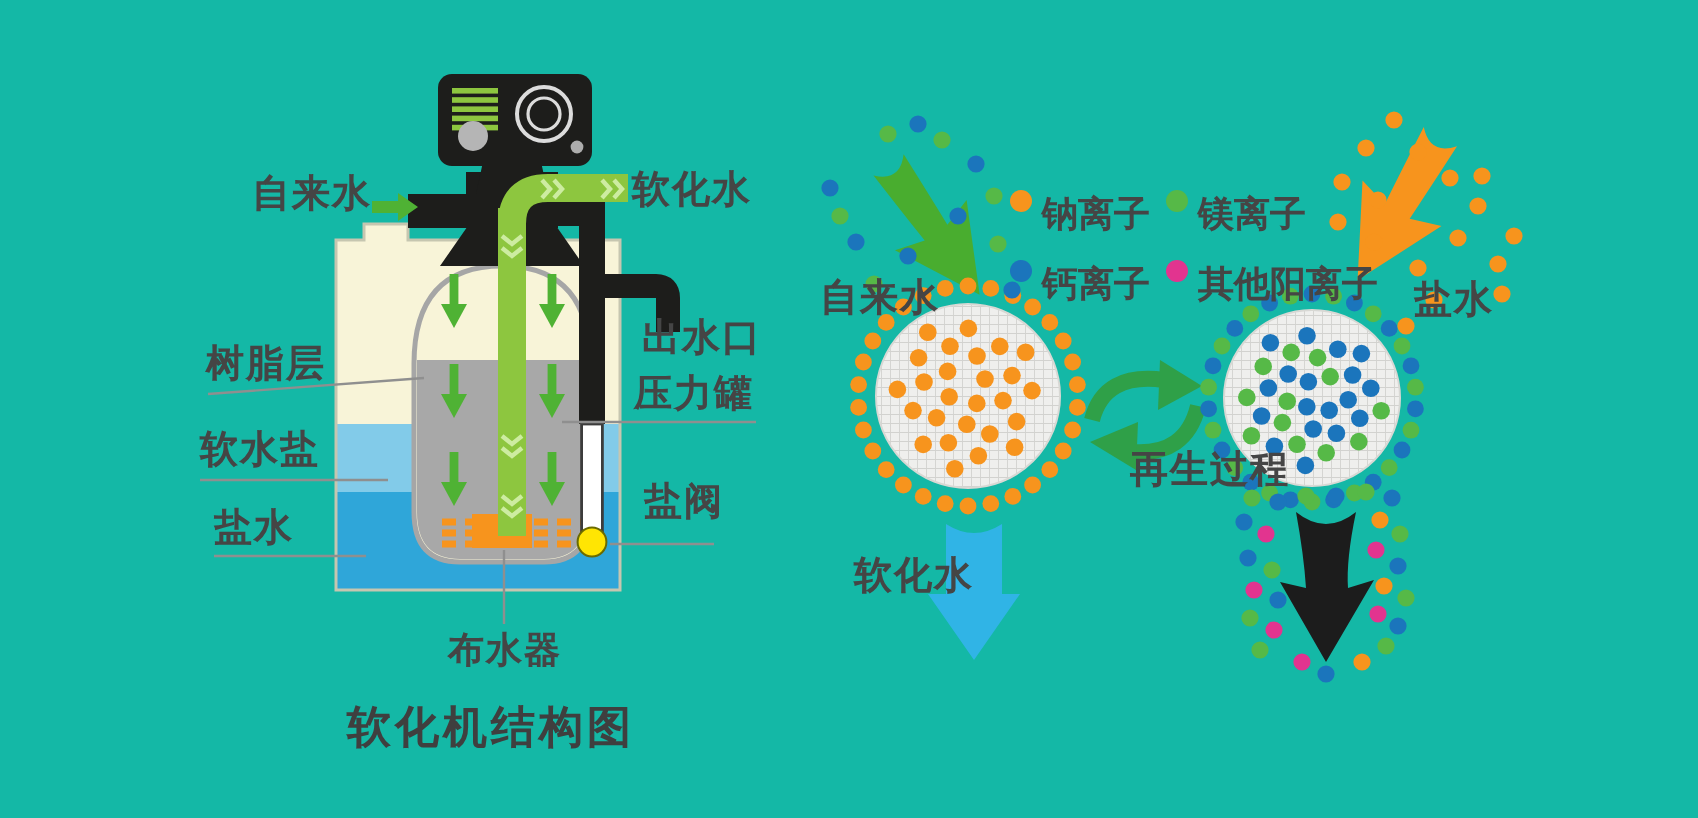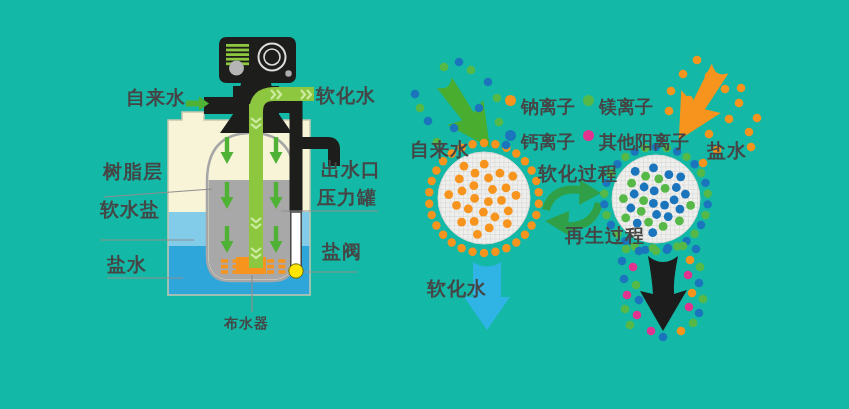--- a/index.html
+++ b/index.html
@@ -5,21 +5,21 @@
   html,body{margin:0;padding:0;background:#fff;}
   .canvas{
     position:relative;width:849px;height:409px;background:#14b8a6;overflow:hidden;
     font-family:"Liberation Sans","DejaVu Sans",sans-serif;
   }
   .abs{position:absolute;}
   .lbl{
     position:absolute;font-size:19px;font-weight:600;color:#454545;
     letter-spacing:1px;white-space:nowrap;line-height:1.1;
   }
-  .lbl.small{font-size:14px;}
+  .lbl.small{font-size:18px;}
   .cap{
     position:absolute;font-size:22px;font-weight:600;color:#3f3f3f;
     letter-spacing:2px;text-align:center;white-space:nowrap;
   }
   .legend-row{
     position:absolute;display:flex;align-items:flex-start;gap:2px;
     font-size:18px;font-weight:600;color:#454545;white-space:nowrap;
   }
   .ldot{display:inline-block;width:11px;height:11px;border-radius:50%;margin-right:3px;flex:0 0 auto;}
   .legend-row .ltxt{margin-right:6px;}
@@ -348,40 +348,40 @@
         <circle cx="303.0" cy="299.0" r="4.3" fill="#56b947"></circle>
         <circle cx="289.0" cy="307.0" r="4.3" fill="#e2348f"></circle>
         <circle cx="299.0" cy="313.0" r="4.3" fill="#1b75bc"></circle>
         <circle cx="293.0" cy="323.0" r="4.3" fill="#56b947"></circle>
         <circle cx="281.0" cy="331.0" r="4.3" fill="#f7941d"></circle>
       </g>
   </svg>
 
   <div class="lbl" style="left:126px;top:88px">自来水</div>
   <div class="lbl" style="left:316px;top:86px">软化水</div>
-  <div class="lbl" style="left:103px;top:162px">树脂层</div>
-  <div class="lbl" style="left:100px;top:200px">软水盐</div>
+  <div class="lbl" style="left:103px;top:173px">树脂层</div>
+  <div class="lbl" style="left:100px;top:216px">软水盐</div>
   <div class="lbl" style="left:107px;top:255px">盐水</div>
   <div class="lbl" style="left:321px;top:160px">出水口</div>
   <div class="lbl" style="left:317px;top:188px">压力罐</div>
   <div class="lbl" style="left:322px;top:242px">盐阀</div>
   <div class="lbl small" style="left:224px;top:316px">布水器</div>
+  <div class="cap" style="left:153px;top:349px;width:185px">软化机结构图</div>
 
   <div class="legend-row" style="left:505px;top:95px">
     <span class="ldot" style="background: rgb(247, 148, 29);"></span>
     <span class="ltxt">钠离子</span>
     <span class="ldot" style="background: rgb(86, 185, 71);"></span>
     <span class="ltxt">镁离子</span>
   </div>
   <div class="legend-row" style="left:505px;top:130px">
     <span class="ldot" style="background: rgb(27, 117, 188);"></span>
     <span class="ltxt">钙离子</span>
     <span class="ldot" style="background: rgb(226, 52, 143);"></span>
     <span class="ltxt">其他阳离子</span>
   </div>
 
   <div class="lbl" style="left:410px;top:140px">自来水</div>
   <div class="lbl" style="left:707px;top:141px">盐水</div>
-  <div class="lbl" style="left:538px;top:164px">软化过程</div>
   <div class="lbl" style="left:565px;top:226px">再生过程</div>
   <div class="lbl" style="left:427px;top:279px">软化水</div>
 
 </div>
 
 </body></html>

